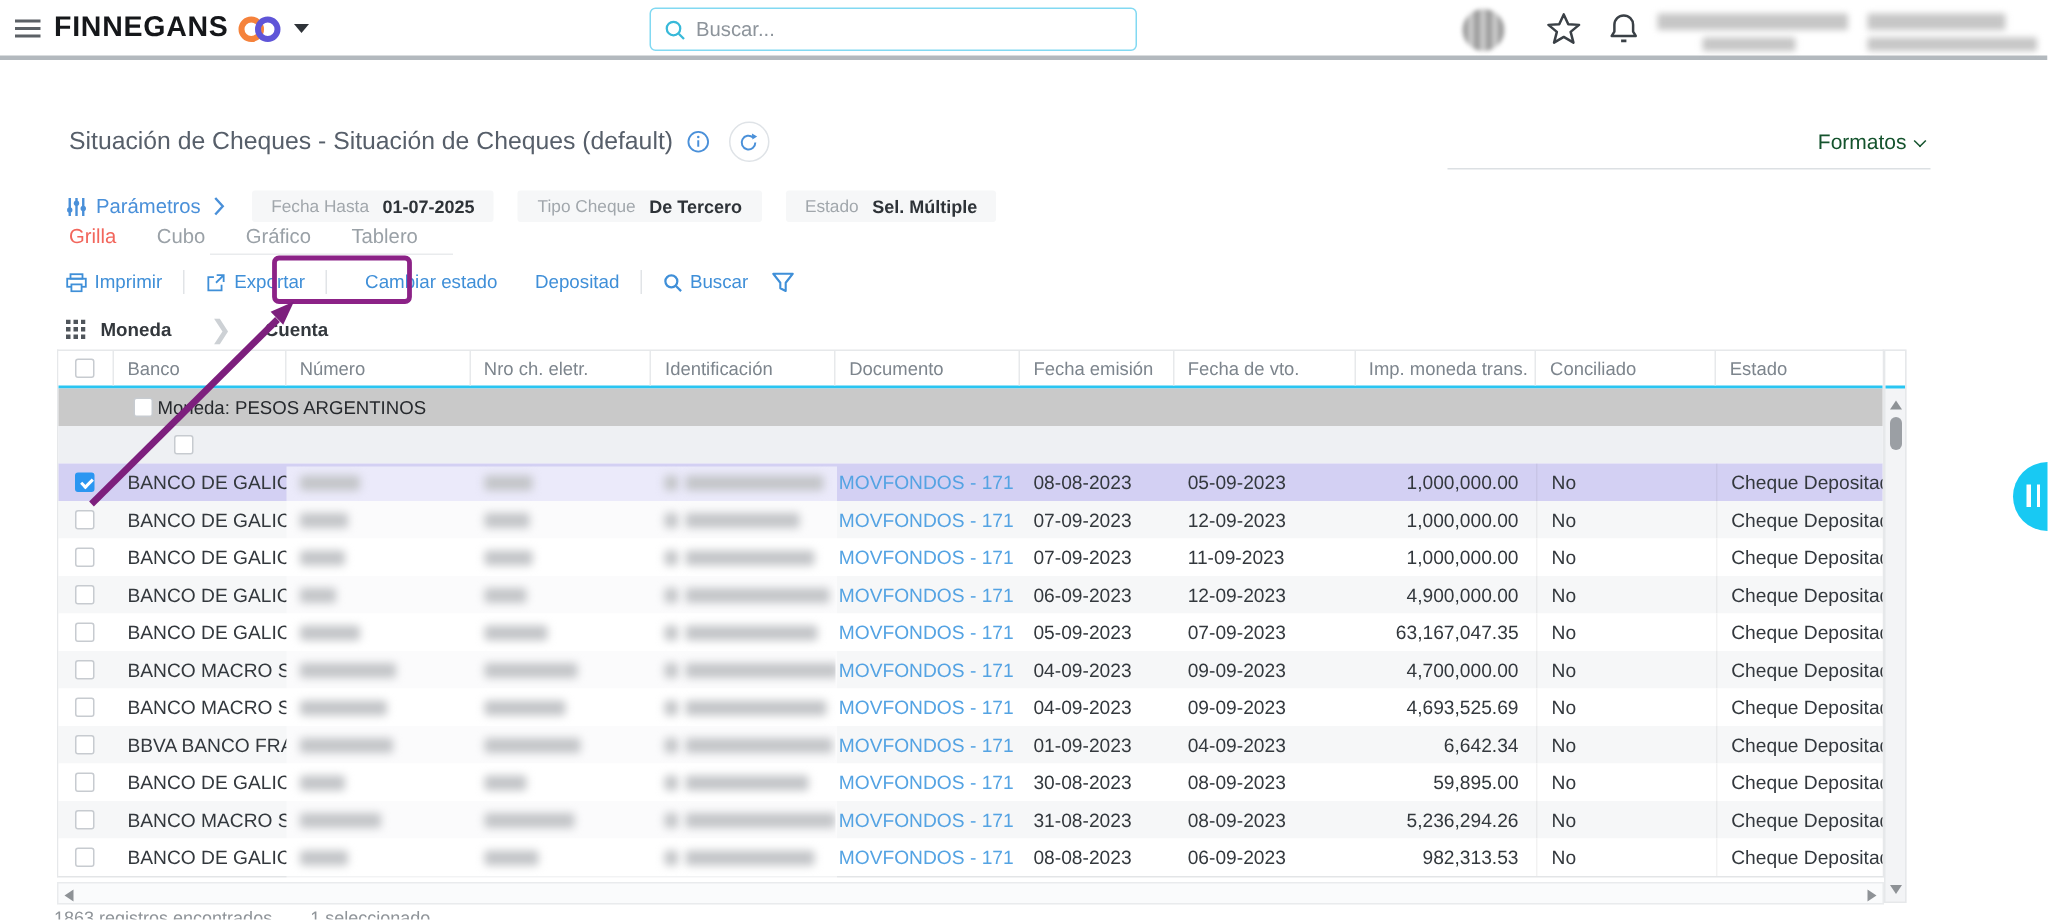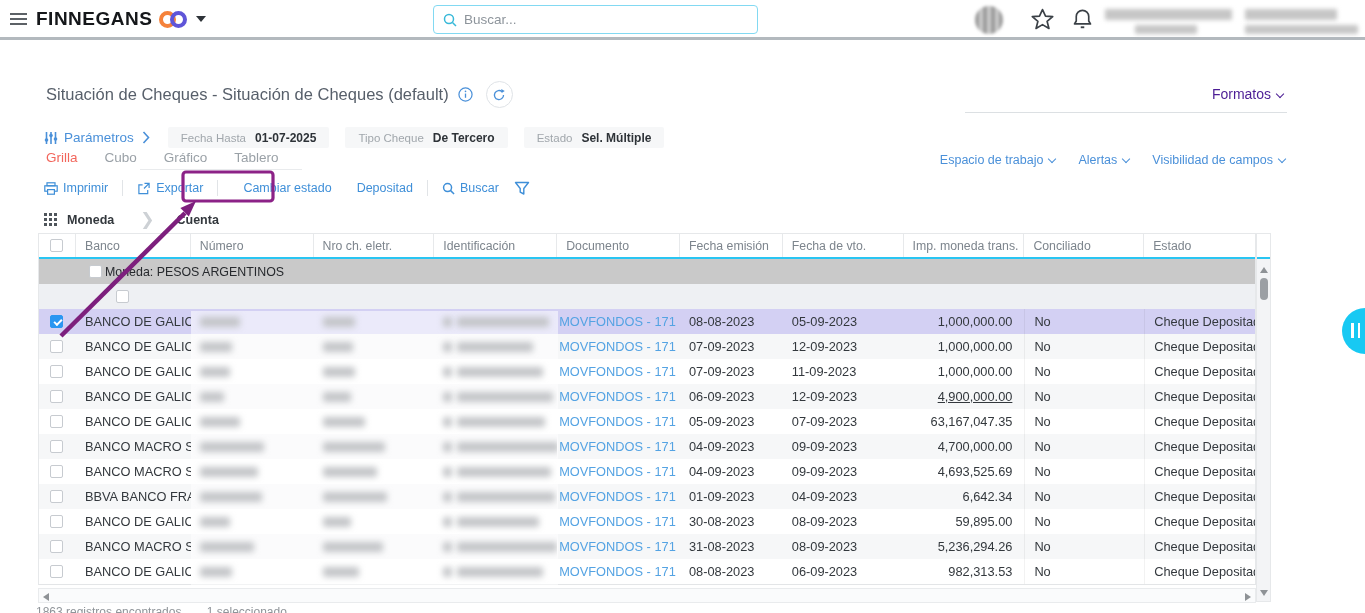--- a/index.html
+++ b/index.html
@@ -31,21 +31,21 @@
                  background:repeating-linear-gradient(90deg,#9d9d9d 0 4px,#c9c9c9 4px 8px);
                  filter:blur(1.5px); }
   .blur-block { position:absolute; background:#c6c6c6; filter:blur(2.2px); border-radius:1px; }
 
   
   .page-title-row { position:absolute; left:46px; top:81px; display:flex; align-items:center; }
   .page-title { font-size:16.5px; color:#575f6a; }
   .info-ico { margin-left:9px; }
   .refresh-btn { margin-left:13px; width:27px; height:27px; border:1px solid #dfe3e7; border-radius:50%;
                  display:flex; align-items:center; justify-content:center; cursor:pointer; background:#fff; }
-  .formats { position:absolute; right:82px; top:86px; color:#4c1d95; font-size:14px; cursor:pointer; }
+  .formats { position:absolute; right:82px; top:86px; color:#14532d; font-size:14px; cursor:pointer; }
   .hdr-divider { position:absolute; left:965px; top:112px; width:322px; height:1px; background:#dcе0e3;
                  background:#dce0e3; }
 
   
   .params-row { position:absolute; left:44px; top:127px; display:flex; align-items:center; }
   .params-label { color:#4a90d9; font-size:13.5px; margin-left:6px; cursor:pointer; }
   .param-chips { display:flex; margin-left:18px; }
   .chip { background:#f6f7f8; border-radius:2px; padding:4px 13px; display:flex; align-items:center;
           margin-right:16px; height:21px; }
   .chip .lbl { color:#a1a7ac; font-size:11.5px; margin-right:9px; }
@@ -223,25 +223,20 @@
       </div>
   </div>
 
   <div class="tabs" id="view-tabs">
       <div class="tab active">Grilla</div>
       <div class="tab">Cubo</div>
       <div class="tab">Gráfico</div>
       <div class="tab">Tablero</div>
     </div>
   <div class="tabs-underline"></div>
-  <div class="right-links" id="right-links">
-      <span class="rlink">Espacio de trabajo<span class="chev"></span></span>
-      <span class="rlink">Alertas<span class="chev"></span></span>
-      <span class="rlink">Visibilidad de campos<span class="chev"></span></span>
-    </div>
 
   <div class="toolbar">
     <div class="tool">
       <svg width="14" height="13" viewBox="0 0 14 13">
         <rect x="3" y="0.8" width="8" height="3" fill="none" stroke="#3f8fd8" stroke-width="1.2"></rect>
         <rect x="0.8" y="3.8" width="12.4" height="5.4" fill="none" stroke="#3f8fd8" stroke-width="1.2"></rect>
         <rect x="3.6" y="7.6" width="6.8" height="4.6" fill="#fff" stroke="#3f8fd8" stroke-width="1.2"></rect>
       </svg>
       <span>Imprimir</span>
     </div>
@@ -393,21 +388,21 @@
           <div class="cell" style="width: 121px;">
             <span class="blob" style="width: 28px;"></span>
           </div>
           <div class="cell" style="width: 123px;">
             <span class="blob sq"></span>
             <span class="blob" style="width: 96px;"></span>
           </div>
           <div class="cell link" style="width: 123px;">MOVFONDOS - 171</div>
           <div class="cell" style="width: 103px;">06-09-2023</div>
           <div class="cell" style="width: 121px;">12-09-2023</div>
-          <div class="cell num" style="width: 121px; text-decoration: underline;">4,900,000.00</div>
+          <div class="cell num" style="width: 121px;">4,900,000.00</div>
           <div class="cell bleft" style="width: 120px;">No</div>
           <div class="cell bleft" style="width: 111px;">Cheque Depositad</div>
         </div>
         <div class="row">
           <div class="cell" style="width: 37px; padding-left: 11px;">
             <span class="cb"></span>
           </div>
           <div class="cell" style="width: 115px;">BANCO DE GALICIA</div>
           <div class="cell" style="width: 123px;">
             <span class="blob" style="width: 40px;"></span>

